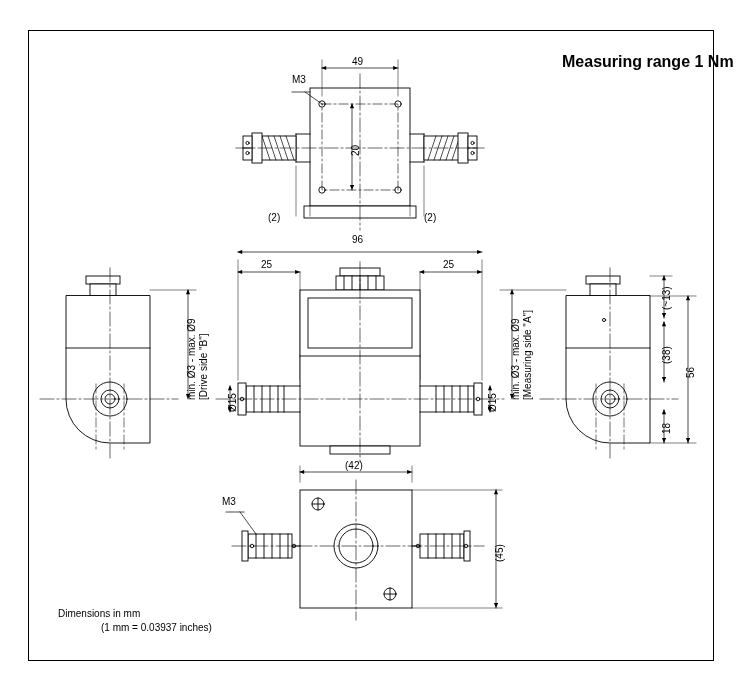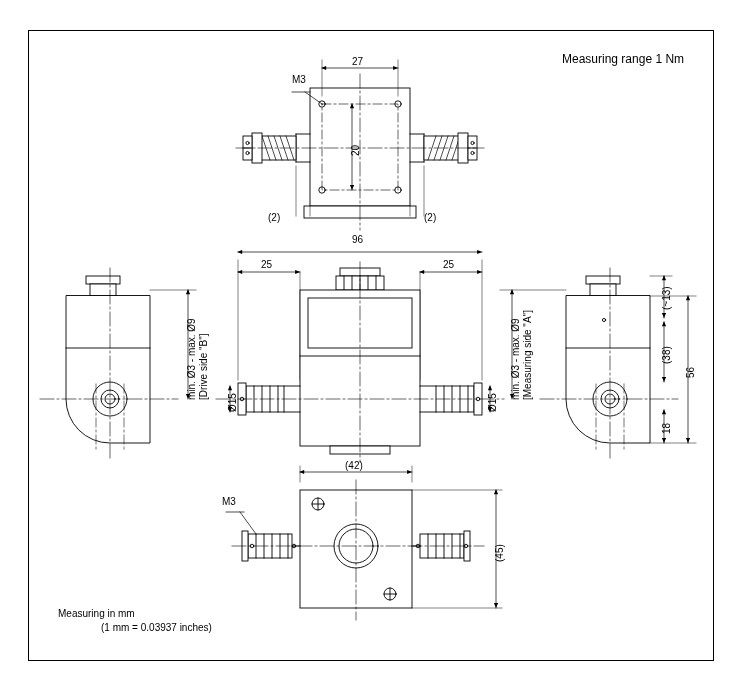--- a/index.html
+++ b/index.html
@@ -26,21 +26,21 @@
     border: 1px solid #000000;
     box-sizing: border-box;
   }
   .lbl {
     position: absolute;
     font-size: 10px;
     color: #000000;
     white-space: pre;
     line-height: 1.25;
   }
-  .lbl.bold { font-weight: normal; font-size: 12px; }
+  .lbl.bold { font-weight: bold; font-size: 16px; }
   .vert {
     transform-origin: 0 0;
     transform: rotate(-90deg);
   }
   svg { display: block; }
   #artwork {
     position: absolute;
     left: 0; top: 0;
     width: 742px;
     height: 696px;
@@ -268,21 +268,21 @@
 
       <line x1="412" y1="490" x2="502" y2="490" stroke-width="0.5"></line>
       <line x1="412" y1="608" x2="502" y2="608" stroke-width="0.5"></line>
       <line x1="496" y1="490" x2="496" y2="608" marker-start="url(#ahs)" marker-end="url(#ah)" stroke-width="0.7"></line>
     </g>
   </svg>
 
   <div class="lbl bold" style="left:562px; top:52px;">Measuring range 1 Nm</div>
 
   <div class="lbl" style="left:292px; top:74px;">M3</div>
-  <div class="lbl" style="left:352px; top:56px;">27</div>
+  <div class="lbl" style="left:352px; top:56px;">49</div>
   <div class="lbl vert" style="left:350px; top:156px;">20</div>
   <div class="lbl" style="left:268px; top:212px;">(2)</div>
   <div class="lbl" style="left:424px; top:212px;">(2)</div>
 
   <div class="lbl" style="left:352px; top:234px;">96</div>
   <div class="lbl" style="left:261px; top:259px;">25</div>
   <div class="lbl" style="left:443px; top:259px;">25</div>
   <div class="lbl vert" style="left:227px; top:412px;">Ø15</div>
   <div class="lbl vert" style="left:487px; top:412px;">Ø15</div>
 
@@ -293,16 +293,16 @@
   <div class="lbl vert" style="left:522px; top:400px;">[Measuring side "A"]</div>
   <div class="lbl vert" style="left:661px; top:310px;">(~13)</div>
   <div class="lbl vert" style="left:661px; top:364px;">(38)</div>
   <div class="lbl vert" style="left:685px; top:378px;">56</div>
   <div class="lbl vert" style="left:661px; top:434px;">18</div>
 
   <div class="lbl" style="left:222px; top:496px;">M3</div>
   <div class="lbl" style="left:345px; top:460px;">(42)</div>
   <div class="lbl vert" style="left:494px; top:562px;">(45)</div>
 
-  <div class="lbl" style="left:58px; top:608px;">Measuring in mm</div>
+  <div class="lbl" style="left:58px; top:608px;">Dimensions in mm</div>
   <div class="lbl" style="left:58px; top:622px;margin-left:43px;">(1 mm = 0.03937 inches)</div>
 
 </div>
 
 </body></html>

